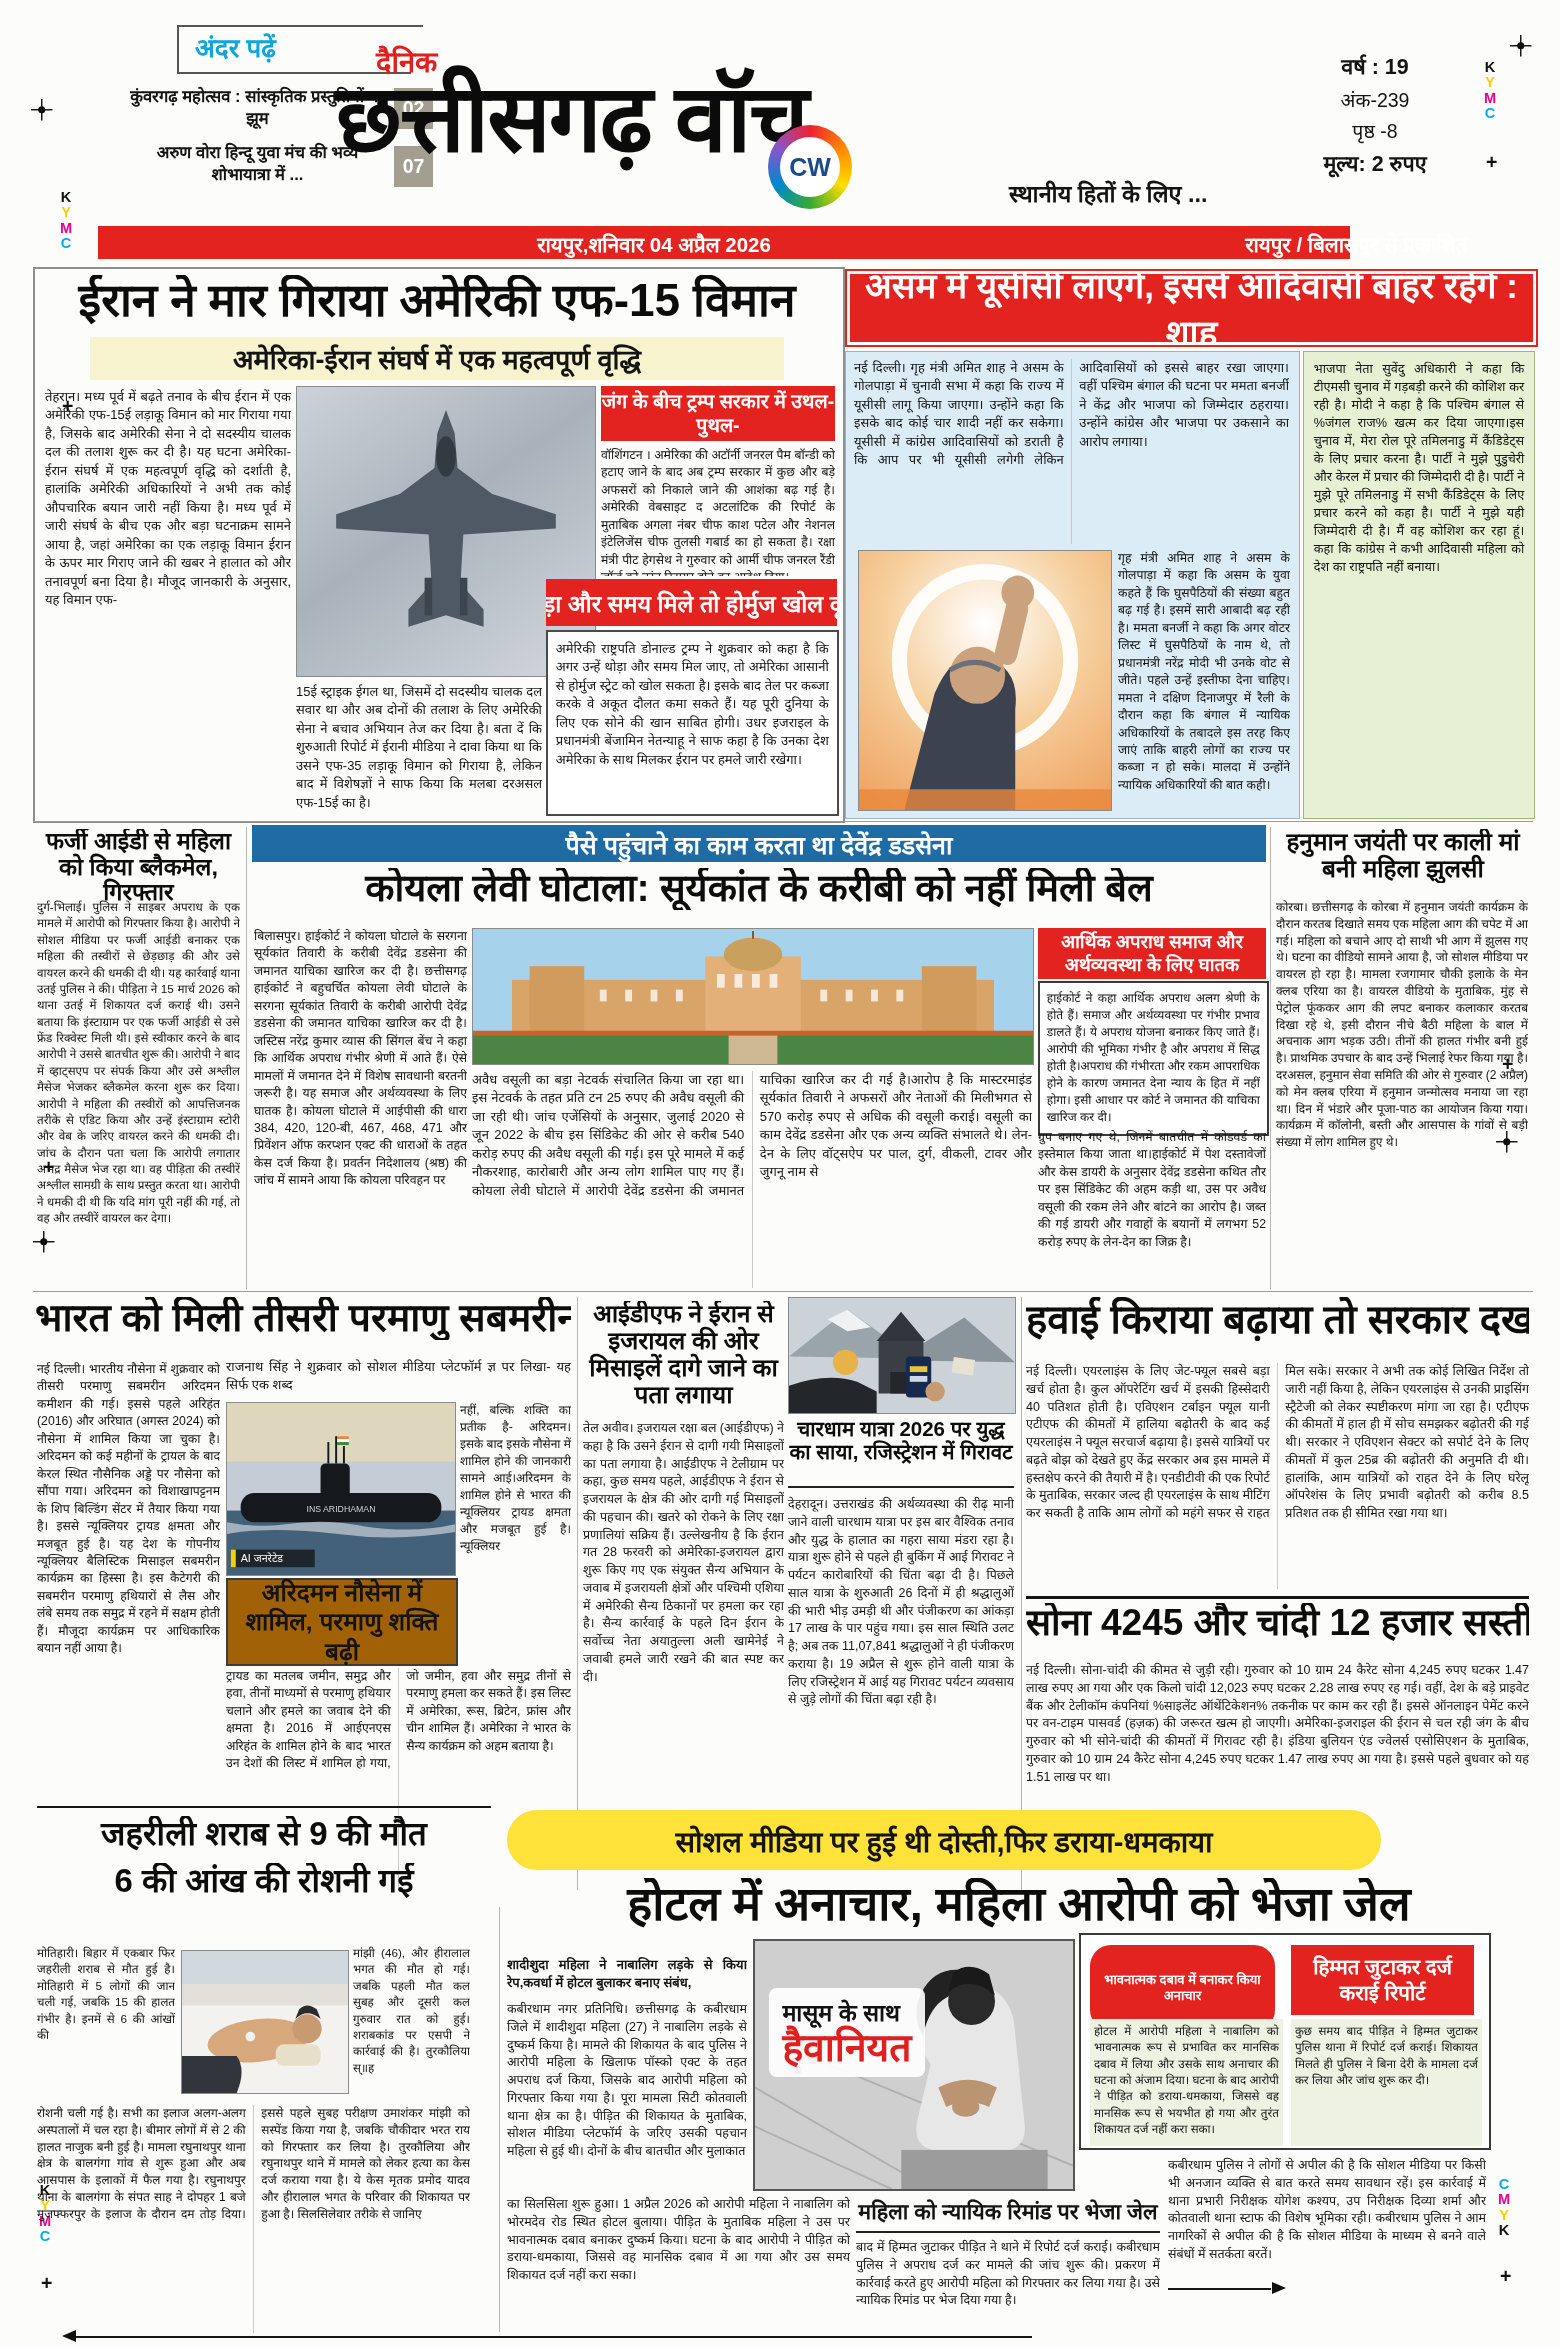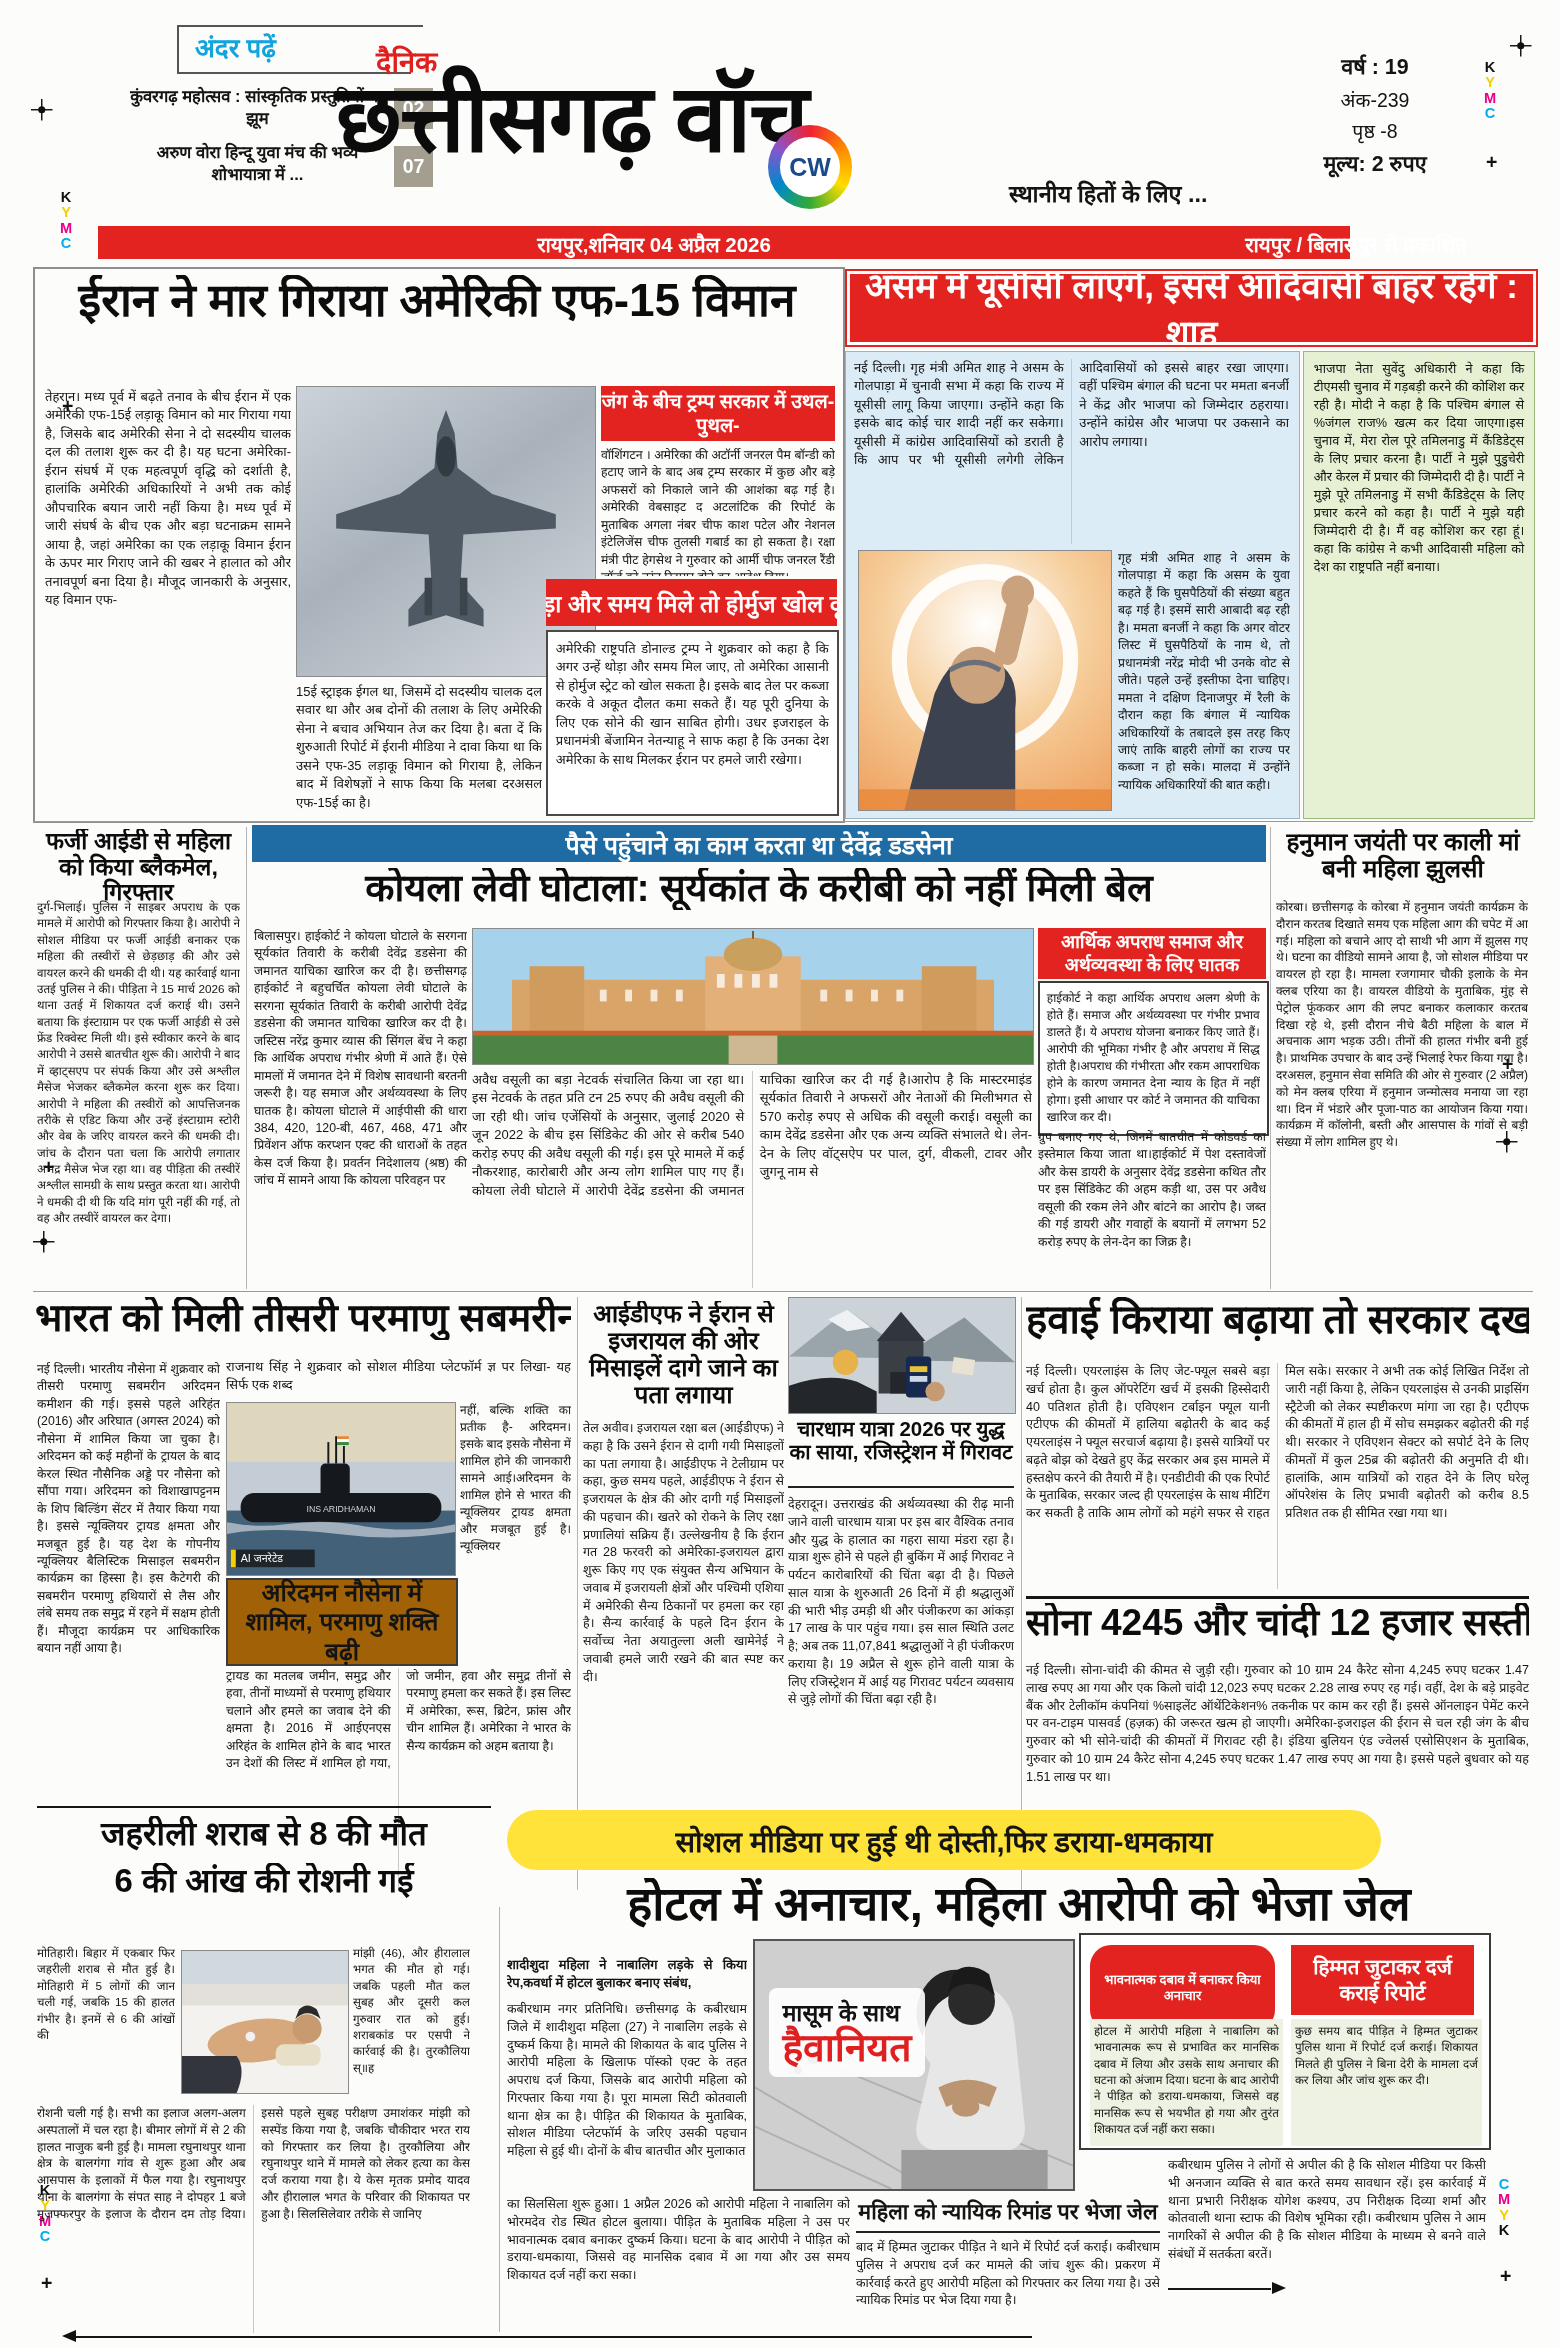--- a/index.html
+++ b/index.html
@@ -115,20 +115,23 @@
   <div class="abs" style="left:1287px;top:117px;width:176px;text-align:center;font-size:19.5px;">पृष्ठ -8</div>
   <div class="abs" style="left:1287px;top:148px;width:176px;text-align:center;font-size:21.5px;font-weight:bold;">मूल्य: 2 रुपए</div>
 
   <div class="abs" style="left:98px;top:226px;width:1252px;height:33px;background:#e32320;">
     <span class="abs" style="left:351px;top:3.9px;width:410px;text-align:center;color:#fff;font-weight:bold;font-size:20.5px;">रायपुर,शनिवार 04 अप्रैल 2026</span>
     <span class="abs" style="left:1053px;top:3.9px;width:410px;text-align:center;color:#fff;font-weight:bold;font-size:20.5px;">रायपुर / बिलासपुर से प्रकाशित</span>
   </div>
 
   <div class="abs" style="left:33px;top:267px;width:808px;height:552px;border:2px solid #8e8e8e;"></div>
   <div class="abs hl nowrap" style="left:39px;top:275px;width:796px;font-size:46px;">ईरान ने मार गिराया अमेरिकी एफ-15 विमान</div>
+  <div class="abs" style="left:90px;top:337px;width:694px;height:43px;background:#f8f3cf;display:flex;align-items:center;justify-content:center;">
+    <span style="font-size:27px;font-weight:bold;">अमेरिका-ईरान संघर्ष में एक महत्वपूर्ण वृद्धि</span>
+  </div>
   <div class="abs bt" style="left:45px;top:388px;width:246px;height:423px;">तेहरान। मध्य पूर्व में बढ़ते तनाव के बीच ईरान में एक अमेरिकी एफ-15ई लड़ाकू विमान को मार गिराया गया है, जिसके बाद अमेरिकी सेना ने दो सदस्यीय चालक दल की तलाश शुरू कर दी है। यह घटना अमेरिका-ईरान संघर्ष में एक महत्वपूर्ण वृद्धि को दर्शाती है, हालांकि अमेरिकी अधिकारियों ने अभी तक कोई औपचारिक बयान जारी नहीं किया है। मध्य पूर्व में जारी संघर्ष के बीच एक और बड़ा घटनाक्रम सामने आया है, जहां अमेरिका का एक लड़ाकू विमान ईरान के ऊपर मार गिराए जाने की खबर ने हालात को और तनावपूर्ण बना दिया है। मौजूद जानकारी के अनुसार, यह विमान एफ-</div>
 
   <div class="photo" style="left:296px;top:386px;width:298px;height:289px;background:linear-gradient(145deg,#ccd2d9 0%,#a9b2bb 45%,#d3d8dd 100%);">
     <svg width="100%" height="100%" viewBox="0 0 100 100" preserveAspectRatio="xMidYMid meet">
       <polygon points="50,8 53,16 54,28 66,37 88,44 88,49 56,51 55,68 63,77 63,83 50,79 37,83 37,77 45,68 44,51 12,49 12,44 34,37 46,28 47,16" fill="#4e5963"></polygon>
       <ellipse cx="50" cy="24" rx="3.4" ry="7" fill="#323a42"></ellipse>
       <rect x="42.6" y="66" width="2.6" height="13" fill="#3c444c"></rect>
       <rect x="54.8" y="66" width="2.6" height="13" fill="#3c444c"></rect>
     </svg>
   </div>
@@ -269,21 +272,21 @@
   <div class="abs bt" style="left:788px;top:1496px;width:226px;height:392px;font-size:12.5px;">देहरादून। उत्तराखंड की अर्थव्यवस्था की रीढ़ मानी जाने वाली चारधाम यात्रा पर इस बार वैश्विक तनाव और युद्ध के हालात का गहरा साया मंडरा रहा है। यात्रा शुरू होने से पहले ही बुकिंग में आई गिरावट ने पर्यटन कारोबारियों की चिंता बढ़ा दी है। पिछले साल यात्रा के शुरुआती 26 दिनों में ही श्रद्धालुओं की भारी भीड़ उमड़ी थी और पंजीकरण का आंकड़ा 17 लाख के पार पहुंच गया। इस साल स्थिति उलट है; अब तक 11,07,841 श्रद्धालुओं ने ही पंजीकरण कराया है। 19 अप्रैल से शुरू होने वाली यात्रा के लिए रजिस्ट्रेशन में आई यह गिरावट पर्यटन व्यवसाय से जुड़े लोगों की चिंता बढ़ा रही है।</div>
 
   <div class="abs hl nowrap" style="left:1026px;top:1297px;width:503px;font-size:40px;">हवाई किराया बढ़ाया तो सरकार दखल देगी</div>
   <div class="abs bt cols2" style="left:1026px;top:1363px;width:503px;height:226px;font-size:12.5px;">नई दिल्ली। एयरलाइंस के लिए जेट-फ्यूल सबसे बड़ा खर्च होता है। कुल ऑपरेटिंग खर्च में इसकी हिस्सेदारी 40 पतिशत होती है। एविएशन टर्बाइन फ्यूल यानी एटीएफ की कीमतों में हालिया बढ़ोतरी के बाद कई एयरलाइंस ने फ्यूल सरचार्ज बढ़ाया है। इससे यात्रियों पर बढ़ते बोझ को देखते हुए केंद्र सरकार अब इस मामले में हस्तक्षेप करने की तैयारी में है। एनडीटीवी की एक रिपोर्ट के मुताबिक, सरकार जल्द ही एयरलाइंस के साथ मीटिंग कर सकती है ताकि आम लोगों को महंगे सफर से राहत मिल सके। सरकार ने अभी तक कोई लिखित निर्देश तो जारी नहीं किया है, लेकिन एयरलाइंस से उनकी प्राइसिंग स्ट्रैटेजी को लेकर स्पष्टीकरण मांगा जा रहा है। एटीएफ की कीमतों में हाल ही में सोच समझकर बढ़ोतरी की गई थी। सरकार ने एविएशन सेक्टर को सपोर्ट देने के लिए कीमतों में कुल 25ब्र की बढ़ोतरी की अनुमति दी थी। हालांकि, आम यात्रियों को राहत देने के लिए घरेलू ऑपरेशंस के लिए प्रभावी बढ़ोतरी को करीब 8.5 प्रतिशत तक ही सीमित रखा गया था।</div>
 
   <div class="rule" style="left:1026px;top:1596px;width:503px;height:2.9px;"></div>
   <div class="abs hl nowrap" style="left:1026px;top:1603px;width:503px;font-size:37px;">सोना 4245 और चांदी 12 हजार सस्ती</div>
   <div class="abs bt" style="left:1026px;top:1662px;width:503px;height:137px;font-size:12.5px;">नई दिल्ली। सोना-चांदी की कीमत से जुड़ी रही। गुरुवार को 10 ग्राम 24 कैरेट सोना 4,245 रुपए घटकर 1.47 लाख रुपए आ गया और एक किलो चांदी 12,023 रुपए घटकर 2.28 लाख रुपए रह गई। वहीं, देश के बड़े प्राइवेट बैंक और टेलीकॉम कंपनियां %साइलेंट ऑथेंटिकेशन% तकनीक पर काम कर रही हैं। इससे ऑनलाइन पेमेंट करने पर वन-टाइम पासवर्ड (हज़क) की जरूरत खत्म हो जाएगी। अमेरिका-इजराइल की ईरान से चल रही जंग के बीच गुरुवार को भी सोने-चांदी की कीमतों में गिरावट रही है। इंडिया बुलियन एंड ज्वेलर्स एसोसिएशन के मुताबिक, गुरुवार को 10 ग्राम 24 कैरेट सोना 4,245 रुपए घटकर 1.47 लाख रुपए आ गया है। इससे पहले बुधवार को यह 1.51 लाख पर था।</div>
 
   <div class="rule" style="left:37px;top:1806px;width:454px;height:2px;"></div>
-  <div class="abs hl nowrap" style="left:37px;top:1816px;width:454px;font-size:33px;">जहरीली शराब से 8 की मौत</div>
+  <div class="abs hl nowrap" style="left:37px;top:1816px;width:454px;font-size:33px;">जहरीली शराब से 9 की मौत</div>
   <div class="abs hl nowrap" style="left:37px;top:1863px;width:454px;font-size:33px;">6 की आंख की रोशनी गई</div>
   <div class="abs bt-s" style="left:37px;top:1945px;width:138px;height:154px;font-size:11.7px;">मोतिहारी। बिहार में एकबार फिर जहरीली शराब से मौत हुई है। मोतिहारी में 5 लोगों की जान चली गई, जबकि 15 की हालत गंभीर है। इनमें से 6 की आंखों की</div>
   <div class="photo" style="left:181px;top:1950px;width:166px;height:142px;">
     <svg width="100%" height="100%" viewBox="0 0 170 146" preserveAspectRatio="none">
       <rect width="170" height="146" fill="#e3e0da"></rect>
       <rect width="170" height="34" fill="#cfd9de"></rect>
       <rect y="56" width="170" height="90" fill="#f4f2ee"></rect>
       <ellipse cx="78" cy="92" rx="52" ry="22" fill="#d7a87c" transform="rotate(-6 78 92)"></ellipse>
       <circle cx="128" cy="80" r="15" fill="#c89a70"></circle>
       <path d="M116,70 q12,-12 26,0 l-4,-10 q-10,-8 -18,0 z" fill="#2b2b2b"></path>

